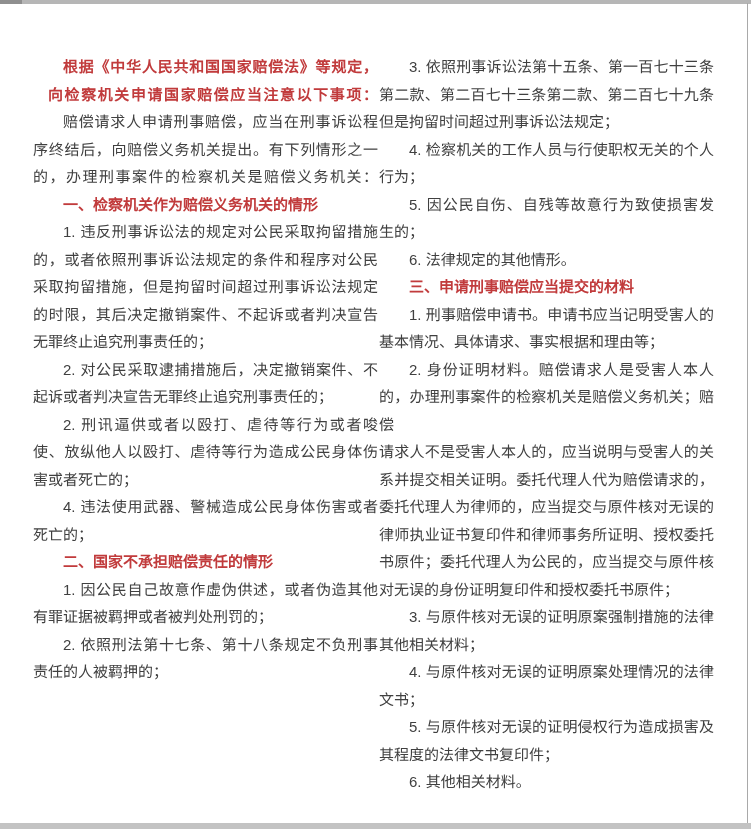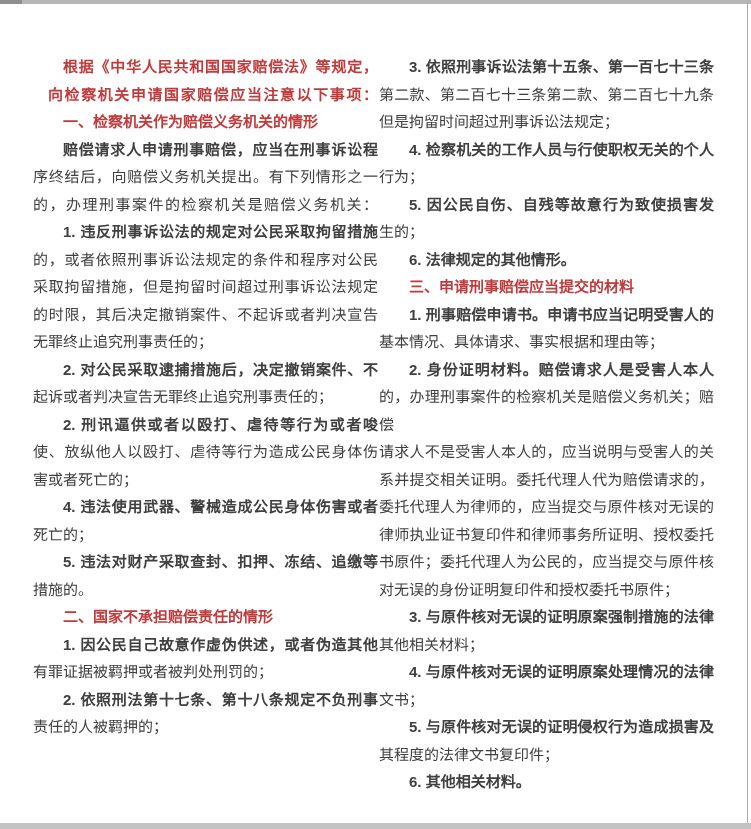--- a/index.html
+++ b/index.html
@@ -57,21 +57,21 @@
   .line {
     font-size: 15px;
     line-height: 27.5px;
     color: var(--text-color, #404040);
     text-align: justify;
     text-justify: inter-character;
     white-space: normal;
     overflow: hidden;
   }
   .line.fill { text-align-last: justify; }
-  .line.first { text-indent: 2em; font-weight: bold; }
+  .line.first { text-indent: 2em; }
   .para.intro .line {
     color: var(--accent-red, #c13b3c);
     font-weight: bold;
     margin-left: 15px;
   }
   .para.intro .line.first { text-indent: 1em; }
   .para.heading .line {
     color: var(--accent-red, #c13b3c);
     font-weight: bold;
   }
@@ -80,51 +80,47 @@
 <body>
 
 <div class="page">
   <div class="edge-top"></div>
   <div class="content">
     <div class="column left">
         <div class="para intro">
           <div class="line first fill">根据《中华人民共和国国家赔偿法》等规定，</div>
           <div class="line fill">向检察机关申请国家赔偿应当注意以下事项：</div>
         </div>
-        <div class="para heading">
-          <div class="line first">一、检察机关作为赔偿义务机关的情形</div>
-        </div>
         <div class="para body">
           <div class="line first fill">赔偿请求人申请刑事赔偿，应当在刑事诉讼程</div>
           <div class="line fill">序终结后，向赔偿义务机关提出。有下列情形之一</div>
           <div class="line fill">的，办理刑事案件的检察机关是赔偿义务机关：</div>
+        </div>
+        <div class="para heading">
+          <div class="line first">一、检察机关作为赔偿义务机关的情形</div>
         </div>
         <div class="para body">
           <div class="line first fill">1. 违反刑事诉讼法的规定对公民采取拘留措施</div>
           <div class="line fill">的，或者依照刑事诉讼法规定的条件和程序对公民</div>
           <div class="line fill">采取拘留措施，但是拘留时间超过刑事诉讼法规定</div>
           <div class="line fill">的时限，其后决定撤销案件、不起诉或者判决宣告</div>
           <div class="line">无罪终止追究刑事责任的；</div>
         </div>
         <div class="para body">
           <div class="line first fill">2. 对公民采取逮捕措施后，决定撤销案件、不</div>
           <div class="line">起诉或者判决宣告无罪终止追究刑事责任的；</div>
         </div>
         <div class="para body">
           <div class="line first fill">2. 刑讯逼供或者以殴打、虐待等行为或者唆</div>
           <div class="line fill">使、放纵他人以殴打、虐待等行为造成公民身体伤</div>
           <div class="line">害或者死亡的；</div>
         </div>
         <div class="para body">
           <div class="line first fill">4. 违法使用武器、警械造成公民身体伤害或者</div>
           <div class="line">死亡的；</div>
-        </div>
-        <div class="para body">
-          <div class="line first fill">5. 违法对财产采取查封、扣押、冻结、追缴等</div>
-          <div class="line">措施的。</div>
         </div>
         <div class="para heading">
           <div class="line first">二、国家不承担赔偿责任的情形</div>
         </div>
         <div class="para body">
           <div class="line first fill">1. 因公民自己故意作虚伪供述，或者伪造其他</div>
           <div class="line">有罪证据被羁押或者被判处刑罚的；</div>
         </div>
         <div class="para body">
           <div class="line first fill">2. 依照刑法第十七条、第十八条规定不负刑事</div>

